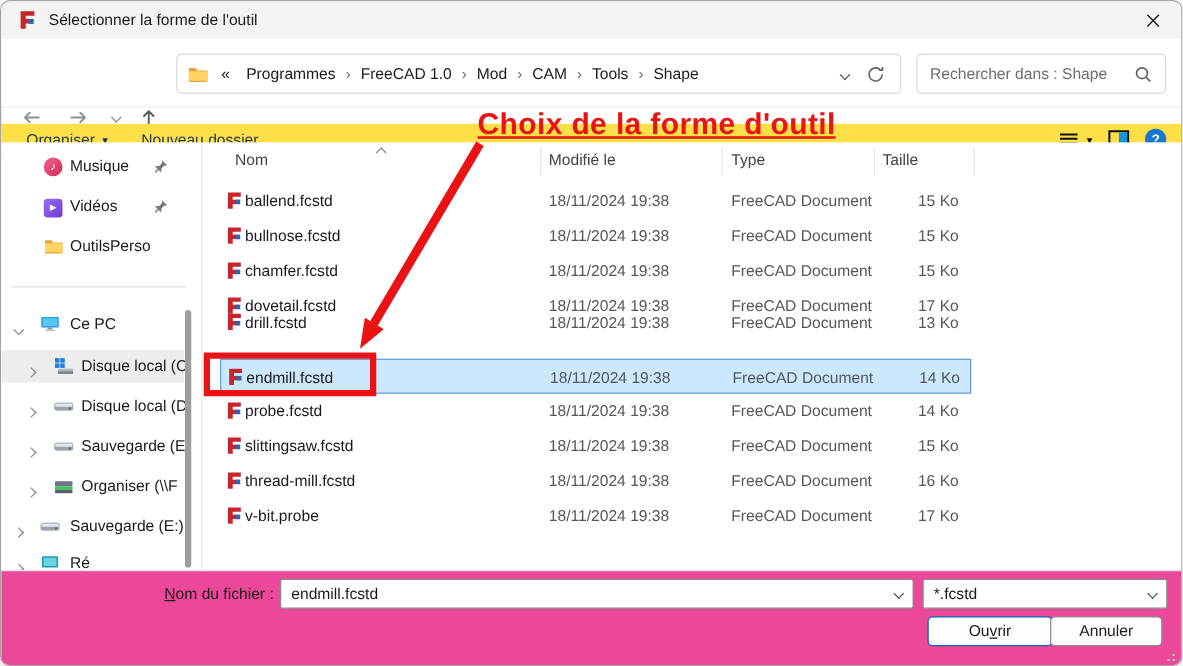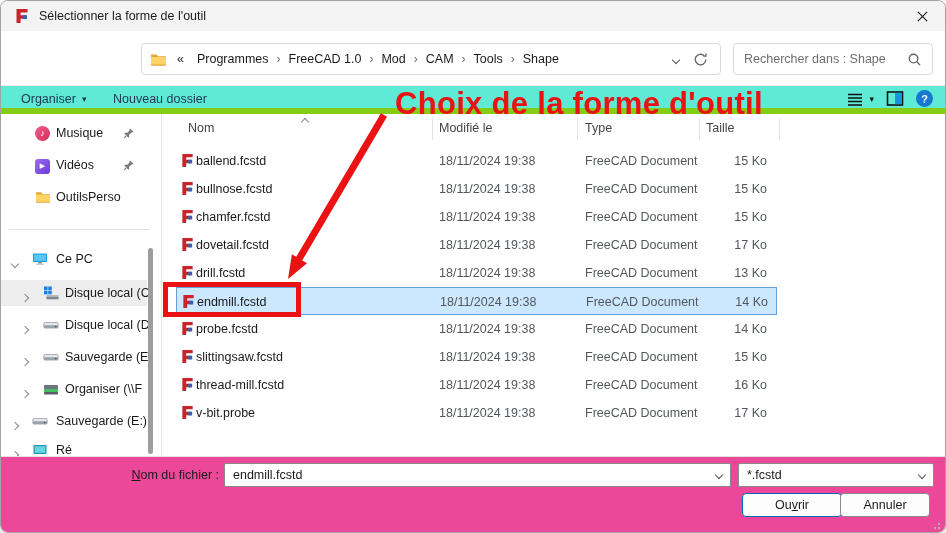--- a/index.html
+++ b/index.html
@@ -19,21 +19,21 @@
     border:1px solid #d9d9d9; border-radius:4px; display:flex; align-items:center; padding:0 8px;}
   .addrbar .crumbs{ display:flex; align-items:center; flex:1; overflow:hidden; white-space:nowrap;}
   .crumb{ padding:0 7px; color:#1b1b1b; }
   .crumb-col{ padding:0 6px; color:#1b1b1b;}
   .crumb-sep{ color:#6b6b6b; font-size:12px; padding:0 1px;}
   .addr-ctrl{ display:flex; align-items:center; gap:14px; padding-right:4px;}
   .searchbox{ position:absolute; left:732px; top:12px; width:200px; height:32px; background:#fff;
     border:1px solid #d9d9d9; border-radius:4px; display:flex; align-items:center; padding:0 10px;}
   .searchbox .ph{ flex:1; color:#6e6e6e;}
   
-  .cmdbar{ position:absolute; left:0; top:85px; width:100%; height:28px; background:#5eead4; border-bottom:6px solid #84cc16;}
+  .cmdbar{ position:absolute; left:0; top:98px; width:100%; height:28px; background:#fde047; border-bottom:6px solid #84cc16;}
   .cmdtxt{ position:absolute; top:6px; color:#223a54; display:flex; align-items:center; gap:6px;}
   .cmdcaret{ font-size:9px; color:#223a54;}
   .cmd-icons{ position:absolute; right:12px; top:4px; display:flex; align-items:center; gap:12px;}
   .help-c{ width:17px; height:17px; border-radius:50%; background:#1877cf; color:#fff; font-size:11px; font-weight:bold;
     display:flex; align-items:center; justify-content:center;}
   
   .main{ position:absolute; left:0; top:113px; width:100%; height:342px; background:#fff; overflow:hidden;}
   .side{ position:absolute; left:0; top:0; width:160px; height:342px; background:#fff;}
   .side-sep{ position:absolute; left:160px; top:0; width:1px; height:342px; background:#e4e4e4;}
   .side-item{ position:absolute; left:0; width:146px; height:26px; display:flex; align-items:center;}
@@ -76,21 +76,21 @@
   .btn{ position:absolute; top:36px; height:24px; background:#fdfdfd; border:1px solid #8a8a8a; border-radius:4px;
     display:flex; align-items:center; justify-content:center; color:#1b1b1b;}
   .btn-open{ left:741px; width:100px; border:1.5px solid #0067c0;}
   .btn-cancel{ left:839px; width:90px;}
   .grip{ position:absolute; right:4px; bottom:4px; width:8px; height:8px;
     background:radial-gradient(circle at 2px 6px,#b5b5b5 1px,transparent 1.2px),
                radial-gradient(circle at 6px 6px,#b5b5b5 1px,transparent 1.2px),
                radial-gradient(circle at 6px 2px,#b5b5b5 1px,transparent 1.2px);}
   
   .overlay{ position:absolute; left:0; top:0; width:946px; height:533px; pointer-events:none; z-index:50;}
-  .anno-text{ position:absolute; left:394px; top:85px; font-size:31px; font-weight:bold; letter-spacing:.3px;}
+  .anno-text{ position:absolute; left:381px; top:85px; font-size:24px; font-weight:bold; letter-spacing:.3px;text-decoration:underline;}
   .anno-rect{ position:absolute; left:162px; top:281px; width:138px; height:35px; border:5px solid currentColor;}
   .ic-music{ display:inline-flex; width:15px; height:15px; border-radius:50%linen; border-radius:50%;
     background:linear-gradient(135deg,#f0608a,#d42a5c); color:#fff; font-size:9px; align-items:center; justify-content:center;}
   .ic-video{ display:inline-flex; width:15px; height:15px; border-radius:3px;
     background:linear-gradient(135deg,#9a6cf0,#6d3bd6); color:#fff; font-size:7px; align-items:center; justify-content:center;}
   .icon svg{ display:block;}
 </style>
 </head>
 <body>
 
@@ -381,21 +381,21 @@
               <svg width="15" height="15" viewBox="0 0 16 16">
                 <path d="M2.5 1h11v3.6H6.6v2.6h5.6v3.6H6.6V15H2.5z" fill="#c8242c"></path>
                 <rect x="8.8" y="7.2" width="4.2" height="3.9" fill="#2d63b4"></rect>
               </svg>
             </span>
             <span class="fcell c-name">dovetail.fcstd</span>
             <span class="fcell c-mod">18/11/2024 19:38</span>
             <span class="fcell c-type">FreeCAD Document</span>
             <span class="fcell c-size">17 Ko</span>
           </div>
-          <div class="frow" style="top: 145px;">
+          <div class="frow" style="top: 130px;">
             <span class="icon fcell c-icon">
               <svg width="15" height="15" viewBox="0 0 16 16">
                 <path d="M2.5 1h11v3.6H6.6v2.6h5.6v3.6H6.6V15H2.5z" fill="#c8242c"></path>
                 <rect x="8.8" y="7.2" width="4.2" height="3.9" fill="#2d63b4"></rect>
               </svg>
             </span>
             <span class="fcell c-name">drill.fcstd</span>
             <span class="fcell c-mod">18/11/2024 19:38</span>
             <span class="fcell c-type">FreeCAD Document</span>
             <span class="fcell c-size">13 Ko</span>

